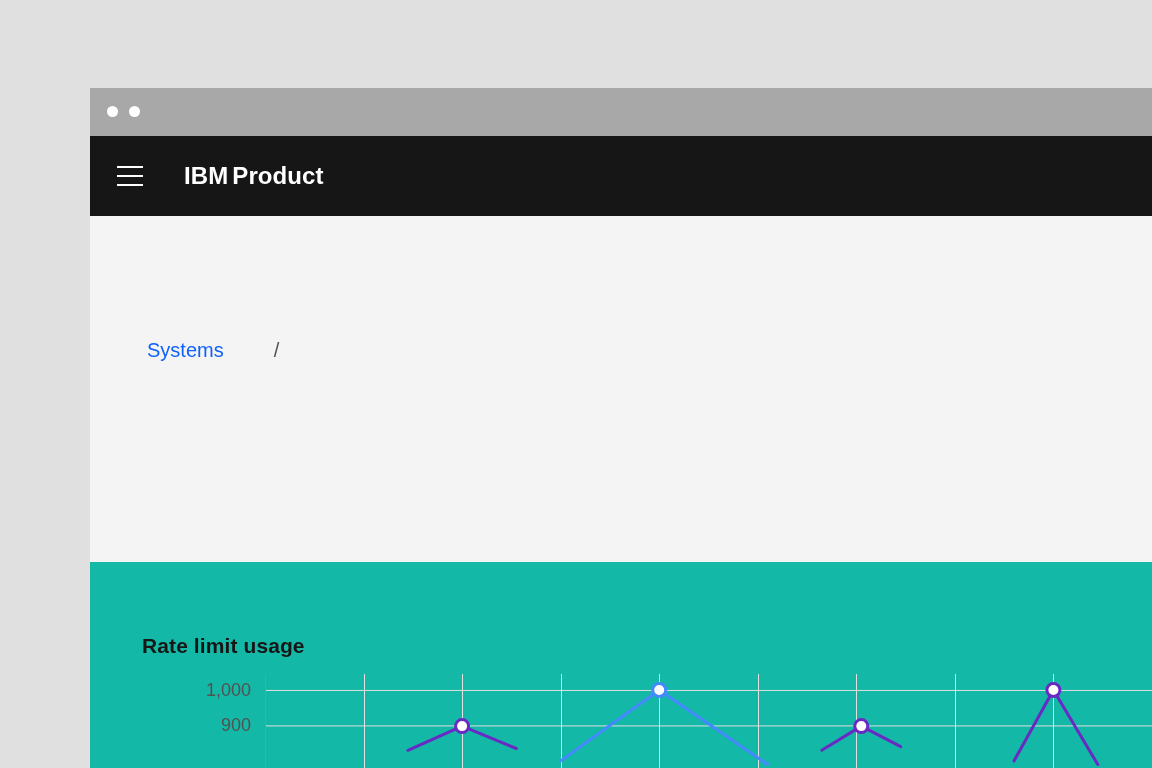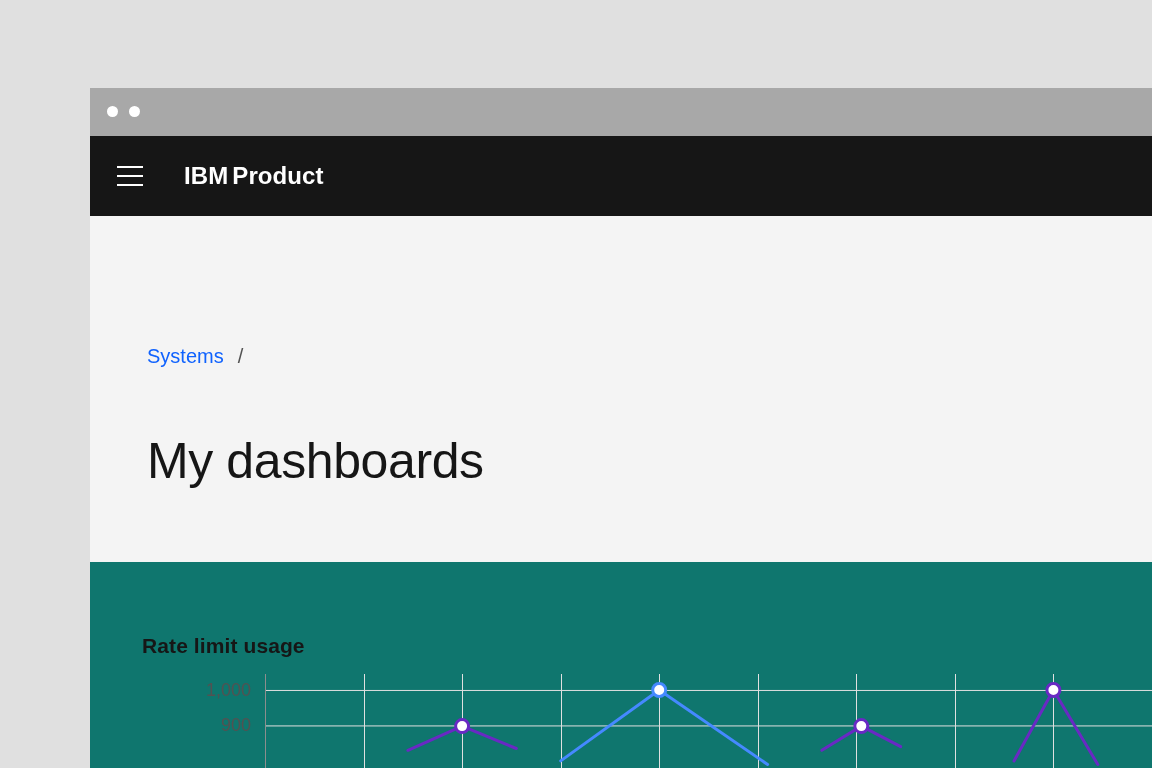--- a/index.html
+++ b/index.html
@@ -95,24 +95,25 @@
     position: absolute;
     left: 0; top: 128px;
     width: 100%;
     height: 552px;
     background: #f4f4f4;
   }
 
   .breadcrumb {
     position: absolute;
     left: 57px;
-    top: 129px;
+    top: 123px;
     display: flex;
     align-items: center;
     font-size: 20px;
+    gap: 36px;
   }
   .breadcrumb a {
     color: #0f62fe;
     text-decoration: none;
     cursor: pointer;
   }
   .breadcrumb .sep {
     color: #525252;
     margin-left: 14px;
   }
@@ -198,21 +199,21 @@
     height: 83px;
   }
 
   
   .panel {
     position: absolute;
     left: 0;
     top: 474px;
     width: 100%;
     height: 206px;
-    background: #0f766e;
+    background: #14b8a6;
   }
   .panel-title {
     position: absolute;
     left: 52px;
     top: 72px;
     font-size: 21px;
     font-weight: 700;
     color: #161616;
     letter-spacing: 0.1px;
     white-space: nowrap;
@@ -257,21 +258,20 @@
       </div>
     </div>
 
     <div class="pagebody">
 
       <div class="breadcrumb">
         <a>Systems</a>
         <span class="sep">/</span>
       </div>
 
-      <h1 class="pagetitle">My dashboards</h1>
 
       <div class="tabbar">
         <div class="tab-leadgap"></div>
 
         <div class="tab active">
           <span class="label">Security</span>
           <span class="closex">×</span>
         </div>
 
         <div class="tab inactive">

